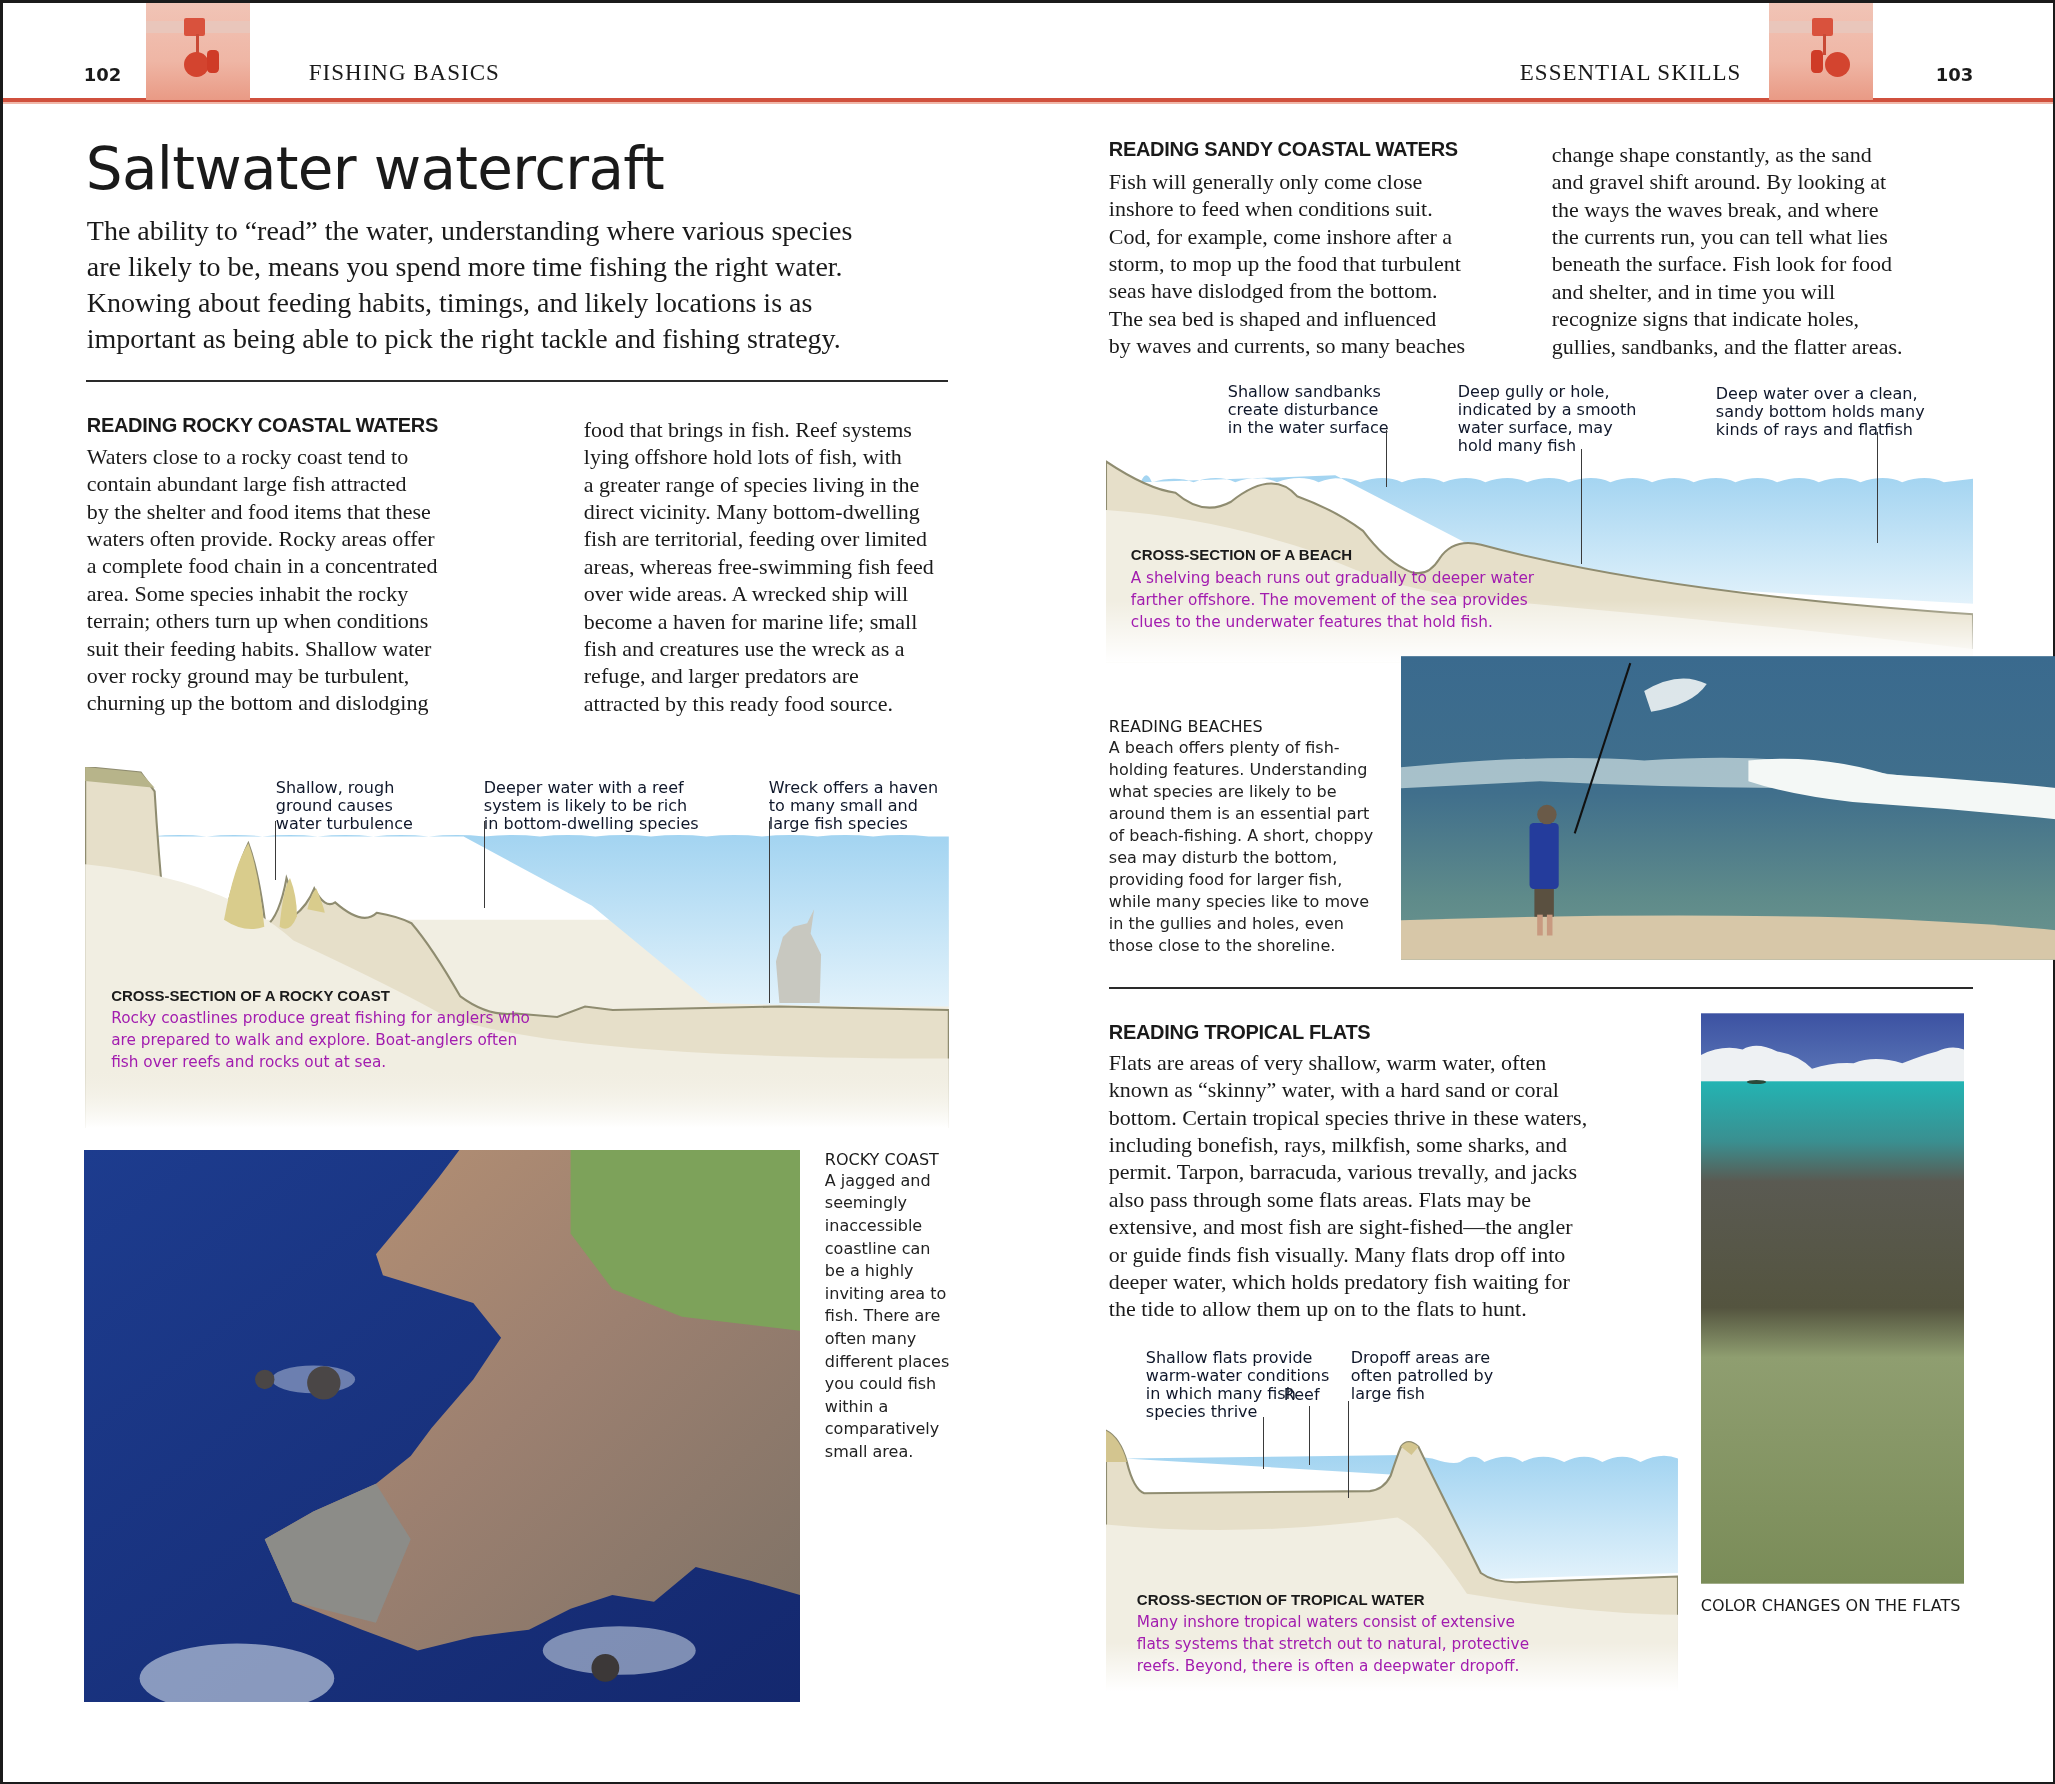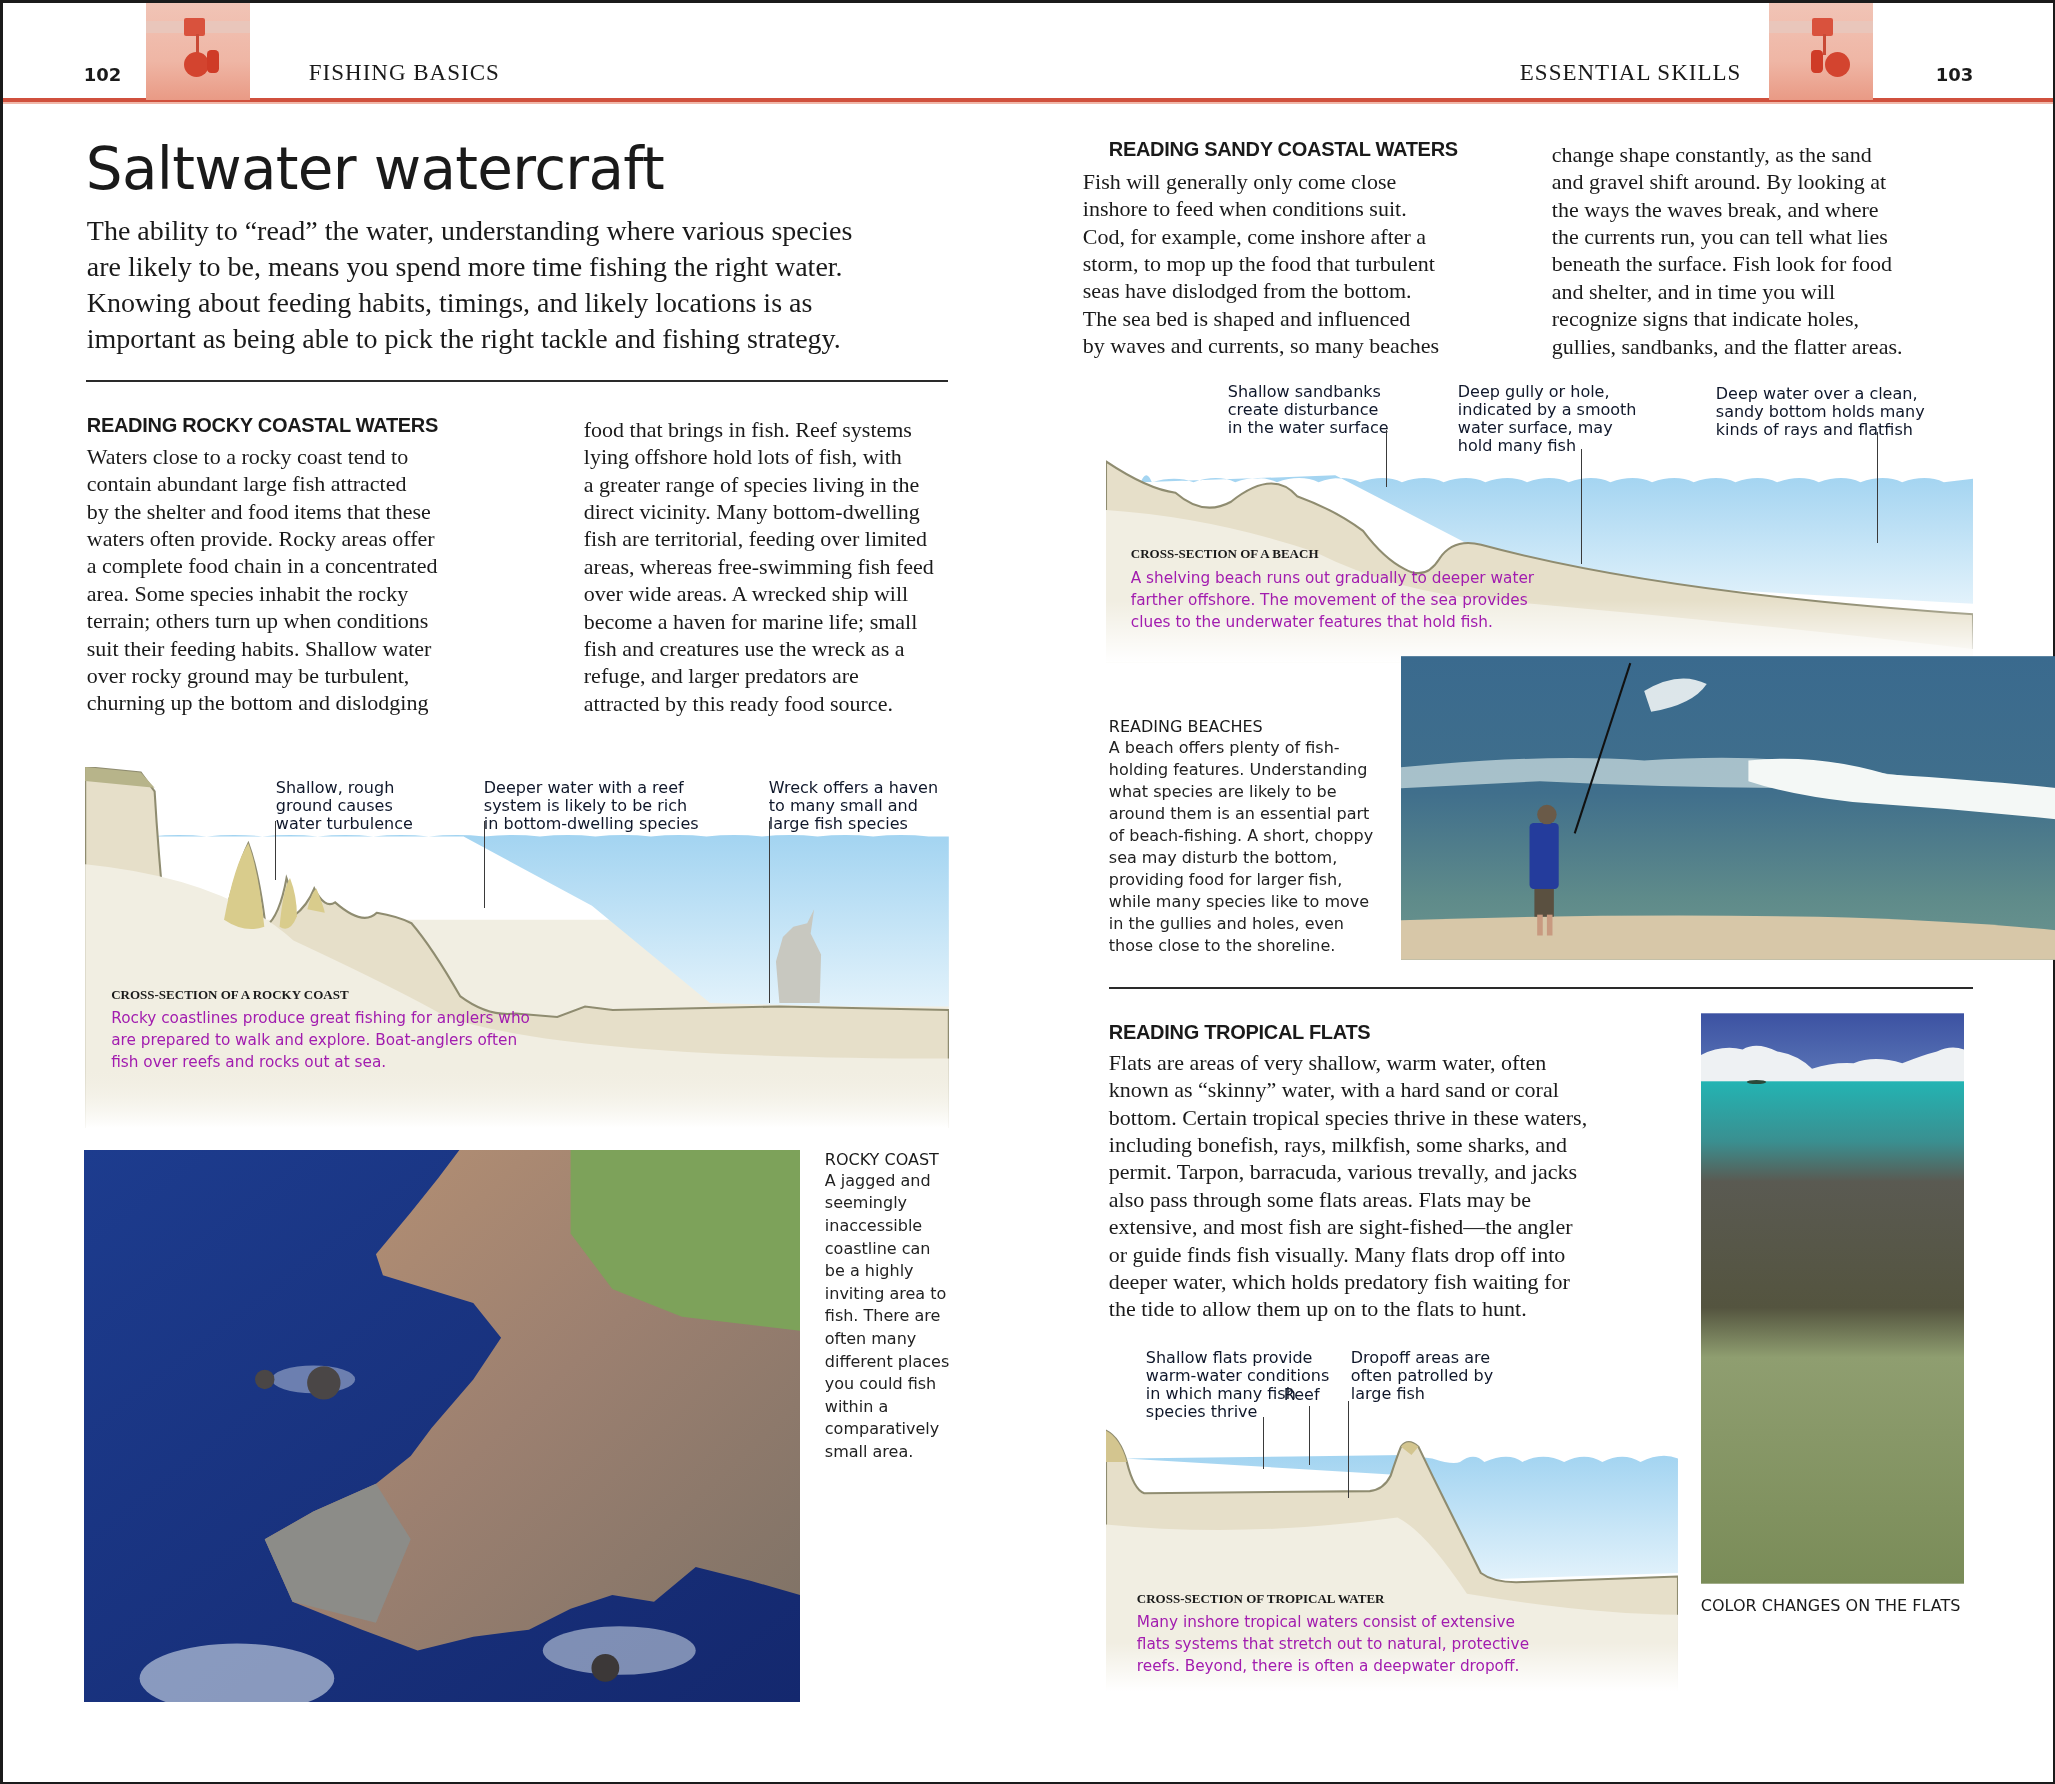--- a/index.html
+++ b/index.html
@@ -24,21 +24,21 @@
   .intro { position: absolute; left: 84px; top: 210px; width: 862px; font-size: 28px; line-height: 36px; }
   .rule { position: absolute; height: 2.1px; background: #2a2a2a; }
   .h-sec { position: absolute; font-family: "Liberation Sans", sans-serif; font-weight: bold; font-size: 20px; letter-spacing: -0.3px; }
   .body { position: absolute; font-size: 22px; line-height: 27.4px; }
   .body p { white-space: nowrap; }
 
   
   .diagram { position: absolute; }
   .callout { position: absolute; font-family: "DejaVu Sans", sans-serif; font-size: 16px; line-height: 18px; color: #0f172a; white-space: nowrap; }
   .leader { position: absolute; width: 1.4px; background: #3a3a3a; }
-  .dia-title { position: absolute; font-family: Liberation Serif, serif; font-weight: bold; font-size: 13px; white-space: nowrap; }
+  .dia-title { position: absolute; font-family: Liberation Sans, sans-serif; font-weight: bold; font-size: 15px; white-space: nowrap; }
   .dia-text { position: absolute; font-family: "DejaVu Sans", sans-serif; font-size: 15.3px; line-height: 22px; white-space: nowrap; color: #a21caf; }
 
   .cap-title { position: absolute; font-family: "DejaVu Sans", sans-serif; font-weight: normal; font-size: 16px; white-space: nowrap; }
   .cap-text { position: absolute; font-family: "DejaVu Sans", sans-serif; font-size: 16px; line-height: 22.6px; white-space: nowrap; color: #222; }
 
   .photo { position: absolute; overflow: hidden; }
 </style>
 </head>
 <body>
 
@@ -191,21 +191,21 @@
     <div>fish. There are</div>
     <div>often many</div>
     <div>different places</div>
     <div>you could fish</div>
     <div>within a</div>
     <div>comparatively</div>
     <div>small area.</div>
   </div>
 
   <div class="h-sec" style="left:1106px; top:135px;">READING SANDY COASTAL WATERS</div>
-  <div class="body" style="left:1080px; top:165px;">
+  <div class="body" style="left:1106px; top:165px;">
     <p>Fish will generally only come close</p>
     <p>inshore to feed when conditions suit.</p>
     <p>Cod, for example, come inshore after a</p>
     <p>storm, to mop up the food that turbulent</p>
     <p>seas have dislodged from the bottom.</p>
     <p>The sea bed is shaped and influenced</p>
     <p>by waves and currents, so many beaches</p>
   </div>
   <div class="body" style="left:1549px; top:138px;">
     <p>change shape constantly, as the sand</p>

